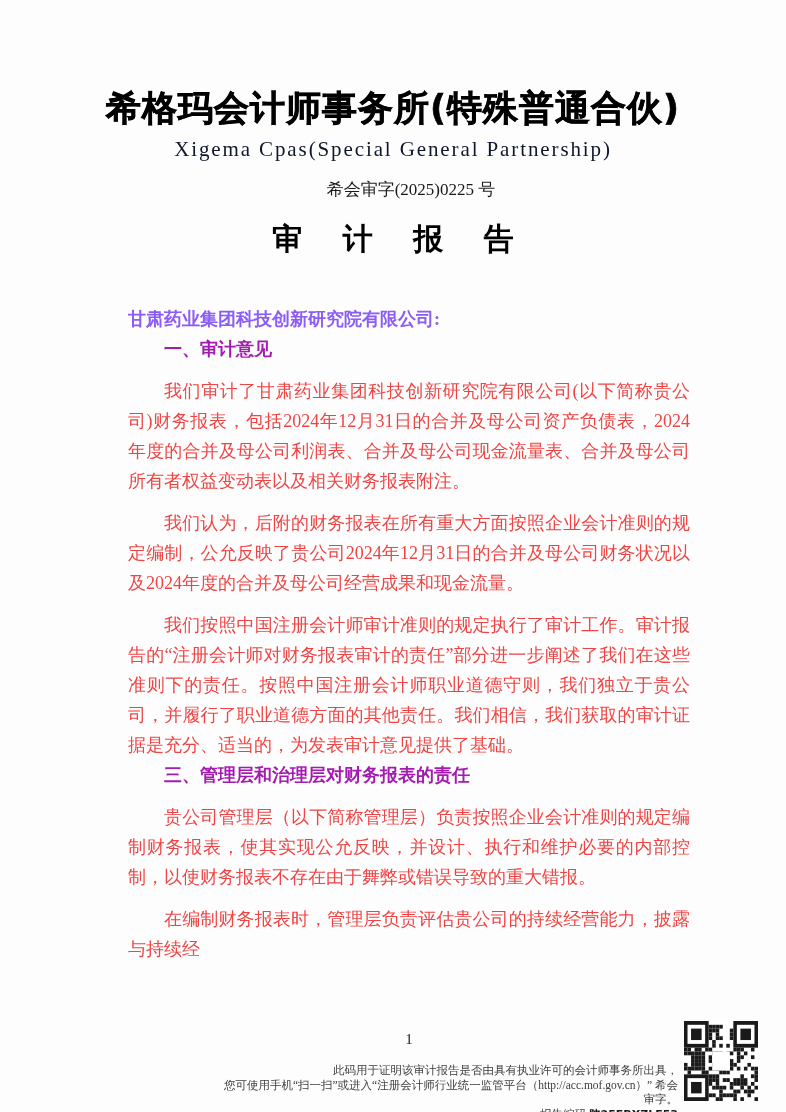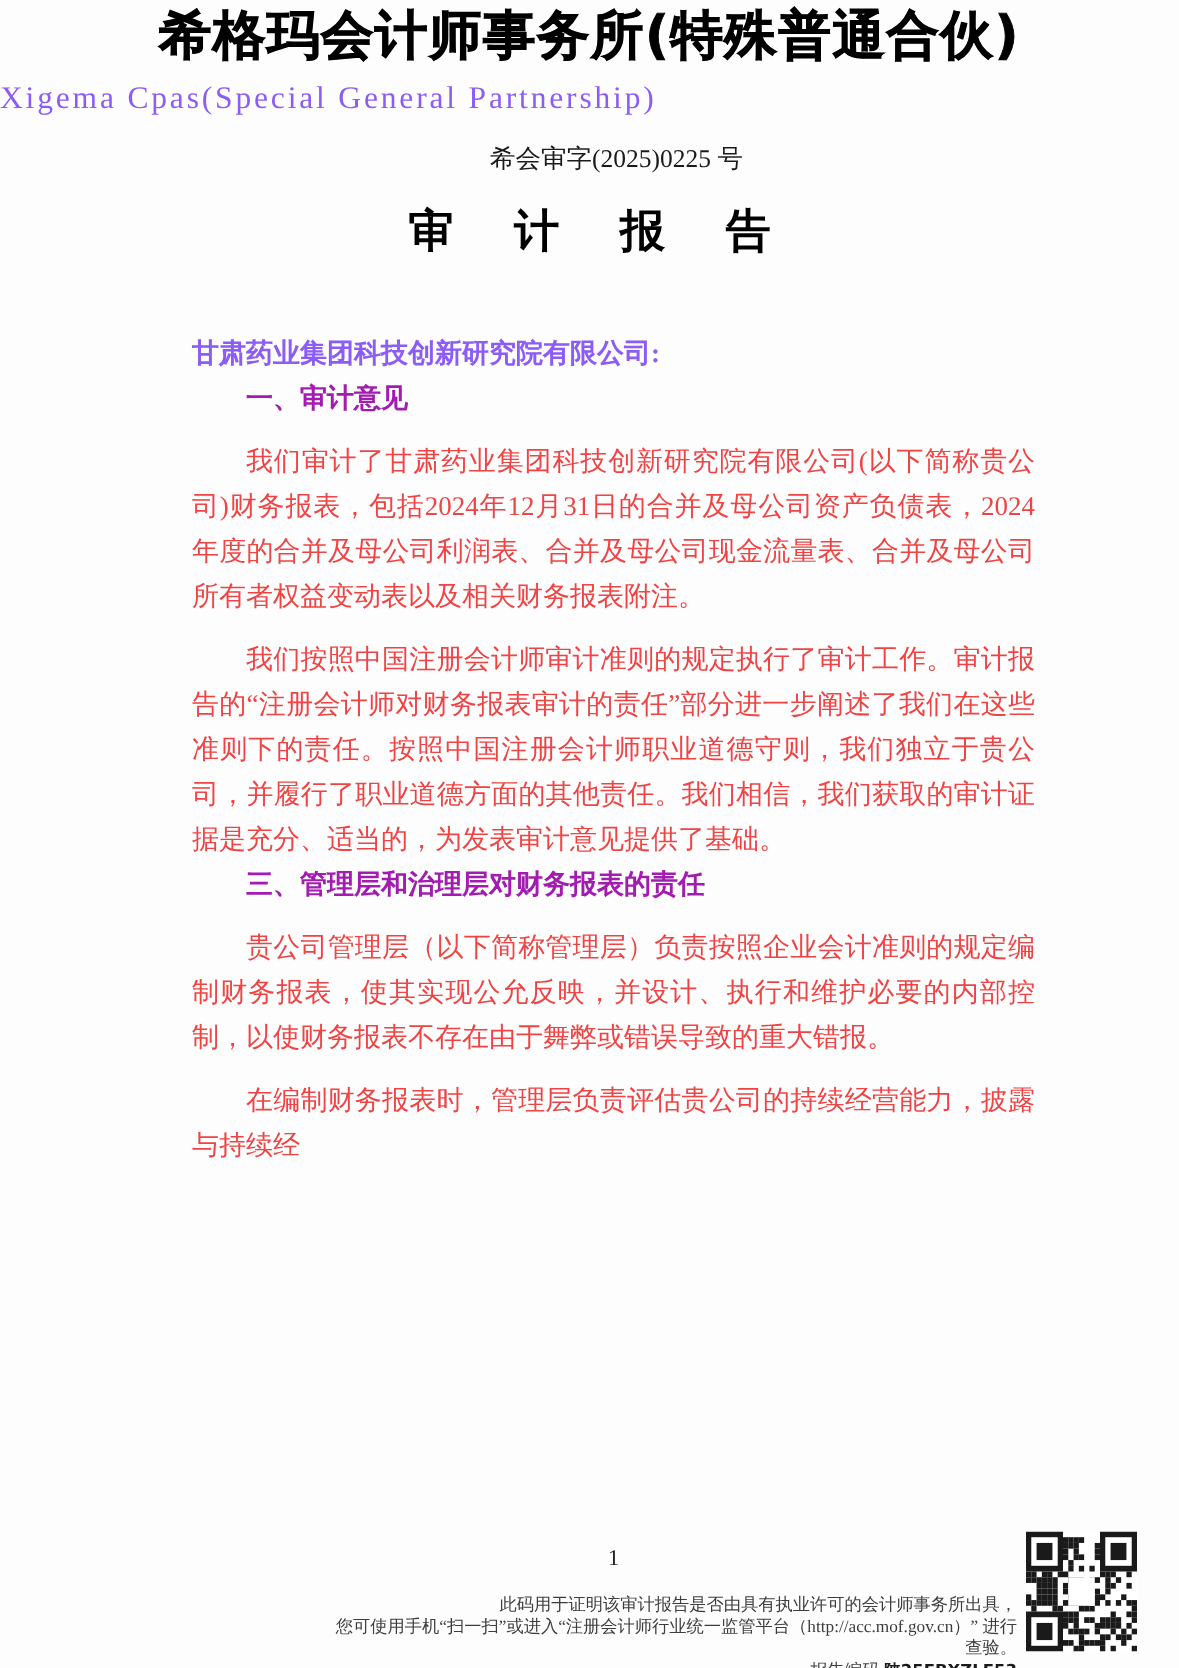--- a/index.html
+++ b/index.html
@@ -8,35 +8,37 @@
     background:#fdfdfd;
     font-family:"Liberation Serif","DejaVu Serif",serif;
     color:#111;
     position:relative;
     overflow:hidden;
   }
   .page{position:relative;width:786px;height:1112px;}
 
   
   .firm-name-cn{
+    padding-top:84px;
     text-align:center;
     font-family:"DejaVu Sans","Liberation Sans",sans-serif;
     font-weight:900;
     font-size:35px;
     line-height:48px;
     letter-spacing:1px;
     color:#000;
     -webkit-text-stroke:0.6px #000;
   }
   .firm-name-en{
     margin-top:4px;
+    text-align:center;
     font-size:21px;
     letter-spacing:0.09em;
     line-height:26px;
-    color:#8b5cf6;
+    color:#0f172a;
   }
   .doc-number{
     margin-top:17px;
     text-align:center;
     font-size:17px;
     line-height:22px;
     color:#1a1a1a;
     padding-left:36px;
   }
   .report-title{
@@ -112,33 +114,34 @@
   <div class="firm-name-cn">希格玛会计师事务所(特殊普通合伙)</div>
   <div class="firm-name-en">Xigema Cpas(Special General Partnership)</div>
   <div class="doc-number">希会审字(2025)0225 号</div>
   <div class="report-title">审 计 报 告</div>
 
   <div class="content">
     <div class="addressee">甘肃药业集团科技创新研究院有限公司:</div>
 
     <div class="sec-heading">一、审计意见</div>
     <div class="para">我们审计了甘肃药业集团科技创新研究院有限公司(以下简称贵公司)财务报表，包括2024年12月31日的合并及母公司资产负债表，2024年度的合并及母公司利润表、合并及母公司现金流量表、合并及母公司所有者权益变动表以及相关财务报表附注。</div>
+    <div class="para">我们认为，后附的财务报表在所有重大方面按照企业会计准则的规定编制，公允反映了贵公司2024年12月31日的合并及母公司财务状况以及2024年度的合并及母公司经营成果和现金流量。</div>
 
     <div class="para">我们按照中国注册会计师审计准则的规定执行了审计工作。审计报告的“注册会计师对财务报表审计的责任”部分进一步阐述了我们在这些准则下的责任。按照中国注册会计师职业道德守则，我们独立于贵公司，并履行了职业道德方面的其他责任。我们相信，我们获取的审计证据是充分、适当的，为发表审计意见提供了基础。</div>
 
     <div class="sec-heading">三、管理层和治理层对财务报表的责任</div>
     <div class="para">贵公司管理层（以下简称管理层）负责按照企业会计准则的规定编制财务报表，使其实现公允反映，并设计、执行和维护必要的内部控制，以使财务报表不存在由于舞弊或错误导致的重大错报。</div>
     <div class="para">在编制财务报表时，管理层负责评估贵公司的持续经营能力，披露与持续经</div>
   </div>
 
   <div class="page-number">1</div>
 
   <div class="footer-note">
     <div>此码用于证明该审计报告是否由具有执业许可的会计师事务所出具，</div>
-    <div>您可使用手机“扫一扫”或进入“注册会计师行业统一监管平台（http://acc.mof.gov.cn）” 进行查验。</div>
+    <div>您可使用手机“扫一扫”或进入“注册会计师行业统一监管平台（http://acc.mof.gov.cn）” 希会审字。</div>
     <div><span>报告编码:</span><span class="report-code">陕25EBXZLF53</span></div>
   </div>
 
   <svg class="qr" viewBox="0 0 21 21" preserveAspectRatio="none" id="qr-svg">
       <rect x="7" y="1" width="1" height="1" fill="#1a1a1a"></rect>
       <rect x="8" y="1" width="1" height="1" fill="#1a1a1a"></rect>
       <rect x="9" y="1" width="1" height="1" fill="#1a1a1a"></rect>
       <rect x="10" y="1" width="1" height="1" fill="#1a1a1a"></rect>
       <rect x="7" y="2" width="1" height="1" fill="#1a1a1a"></rect>
       <rect x="8" y="2" width="1" height="1" fill="#1a1a1a"></rect>

